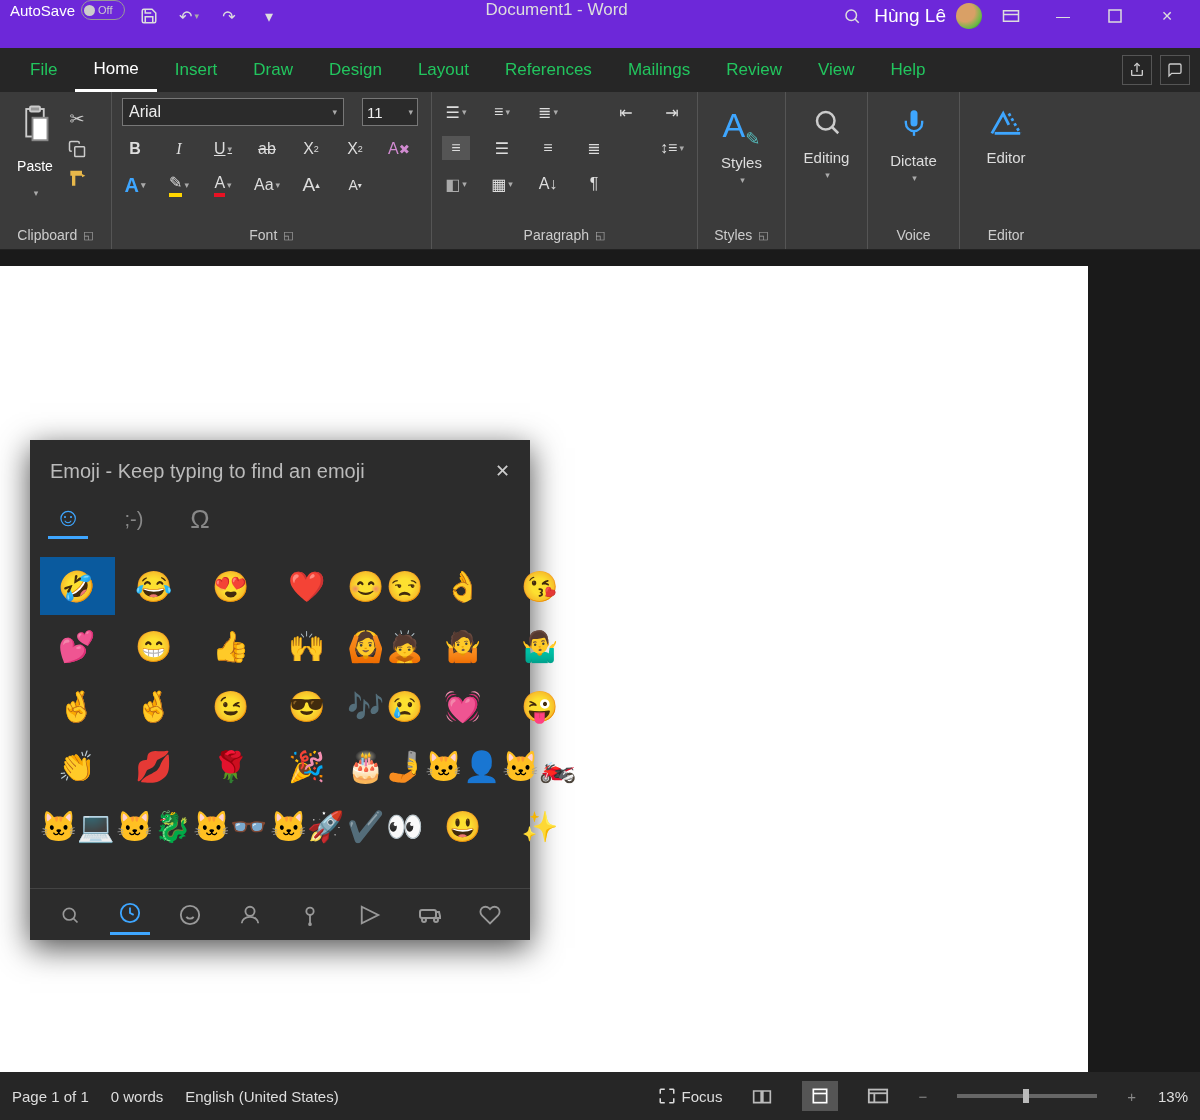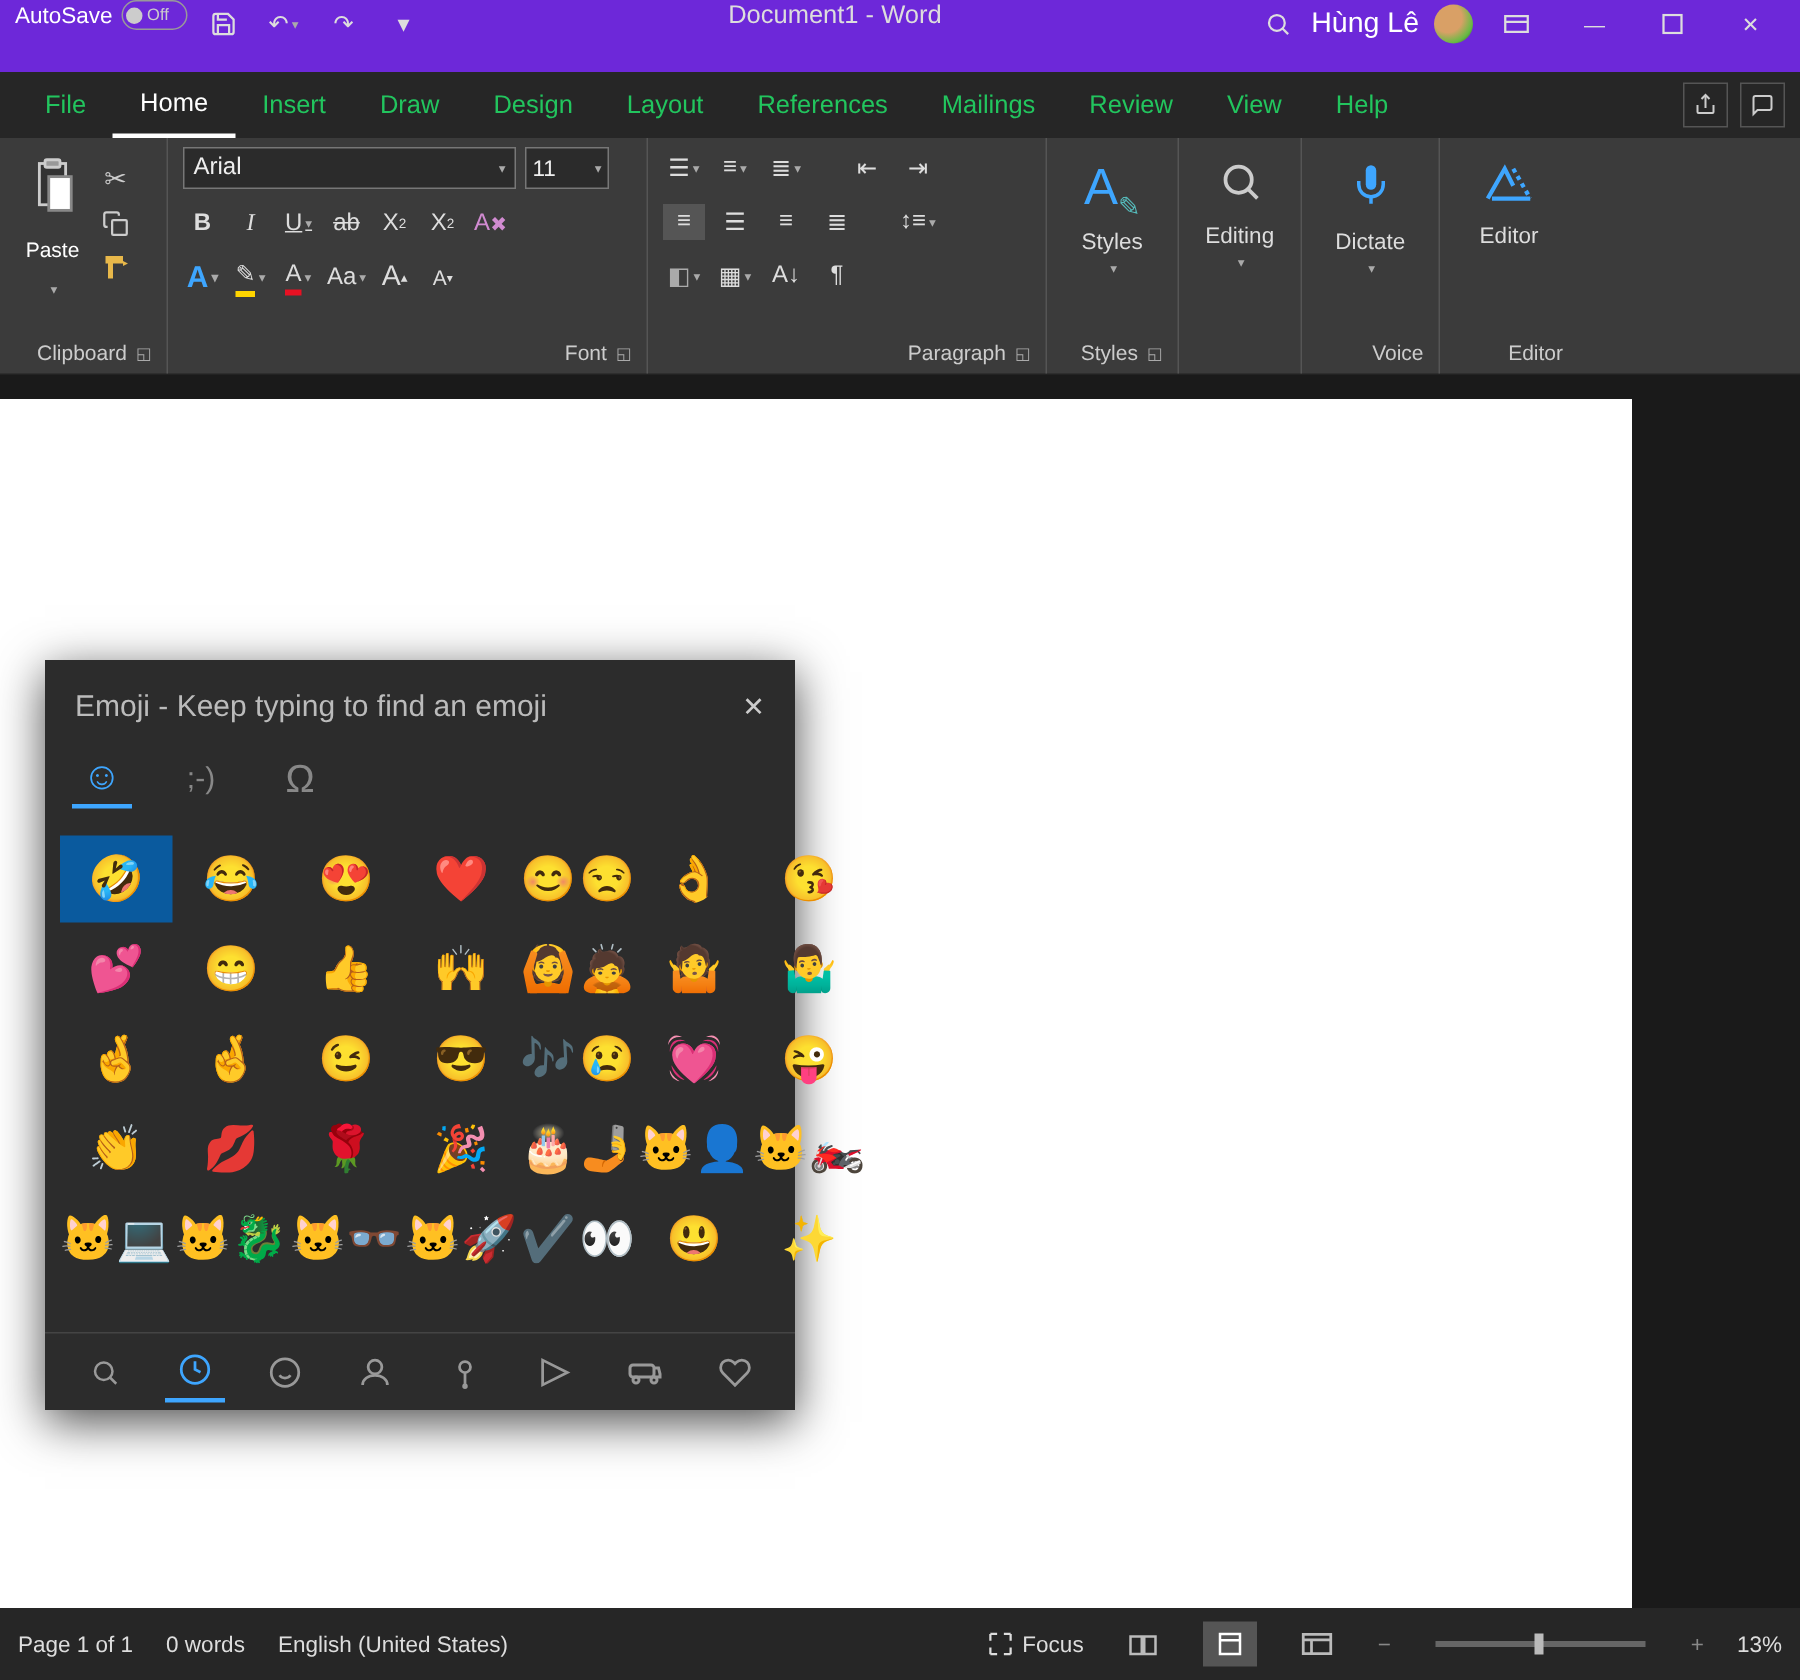--- a/index.html
+++ b/index.html
@@ -20,29 +20,29 @@
   
   .tabs { height:44px; background:#262626; display:flex; align-items:center; padding:0 12px; gap:0; position:relative; }
   .tab { padding:10px 18px; font-size:17px; color:#22c55e; cursor:pointer; }
   .tab.active { color:#fff; border-bottom:3px solid #fff; }
   .tabs-right { position:absolute; right:10px; display:flex; gap:8px; }
   .tabs-right .rb { width:30px; height:30px; border:1px solid #555; display:flex; align-items:center; justify-content:center; color:#ccc; }
 
   
   .ribbon { height:158px; background:#3b3b3b; display:flex; border-bottom:1px solid #222; }
   .group { border-right:1px solid #555; padding:6px 10px 2px 10px; display:flex; flex-direction:column; position:relative; }
-  .group-label { text-align:center; font-size:14px; color:#ccc; padding:4px 0; display:flex; justify-content:flex-end; align-items:center; gap:6px; }
+  .group-label { text-align:center; font-size:14px; color:#ccc; padding:4px 0; display:flex; justify-content:center; align-items:center; gap:6px; }
   .dialog-launcher { font-size:11px; color:#aaa; }
   .g-content { flex:1; display:flex; align-items:flex-start; }
 
   .paste-col { display:flex; flex-direction:column; align-items:center; gap:14px; padding-top:6px; width:50px;}
   .mini-col { display:flex; flex-direction:column; gap:8px; margin-left:6px; padding-top:10px;}
   .ico { width:22px; height:22px; color:#ccc; display:flex; align-items:center; justify-content:center; font-size:18px; }
 
-  .row { display:flex; align-items:center; gap:6px; margin-bottom:6px;text-align:center; }
+  .row { display:flex; align-items:center; gap:18px; margin-bottom:6px;text-align:center; }
   .fontbox { width:222px; height:28px; background:#2b2b2b; border:1px solid #777; display:flex; align-items:center; padding:0 6px; font-size:16px; color:#eee; justify-content:space-between;}
   .sizebox { width:56px; height:28px; background:#2b2b2b; border:1px solid #777; display:flex; align-items:center; padding:12px 4px; font-size:15px; color:#eee; justify-content:space-between;}
   .fbtn { min-width:26px; height:26px; display:flex; align-items:center; justify-content:center; color:#ddd; }
   .caret { font-size:9px; color:#aaa; margin-left:2px;}
   .underline-yellow { border-bottom:4px solid #ffd500; padding-bottom:1px;}
   .underline-red { border-bottom:4px solid #e81123; padding-bottom:1px;}
 
   .para-btn { width:28px; height:24px; display:flex; align-items:center; justify-content:center; color:#ddd;}
   .para-btn.sel { background:#555;}
 

